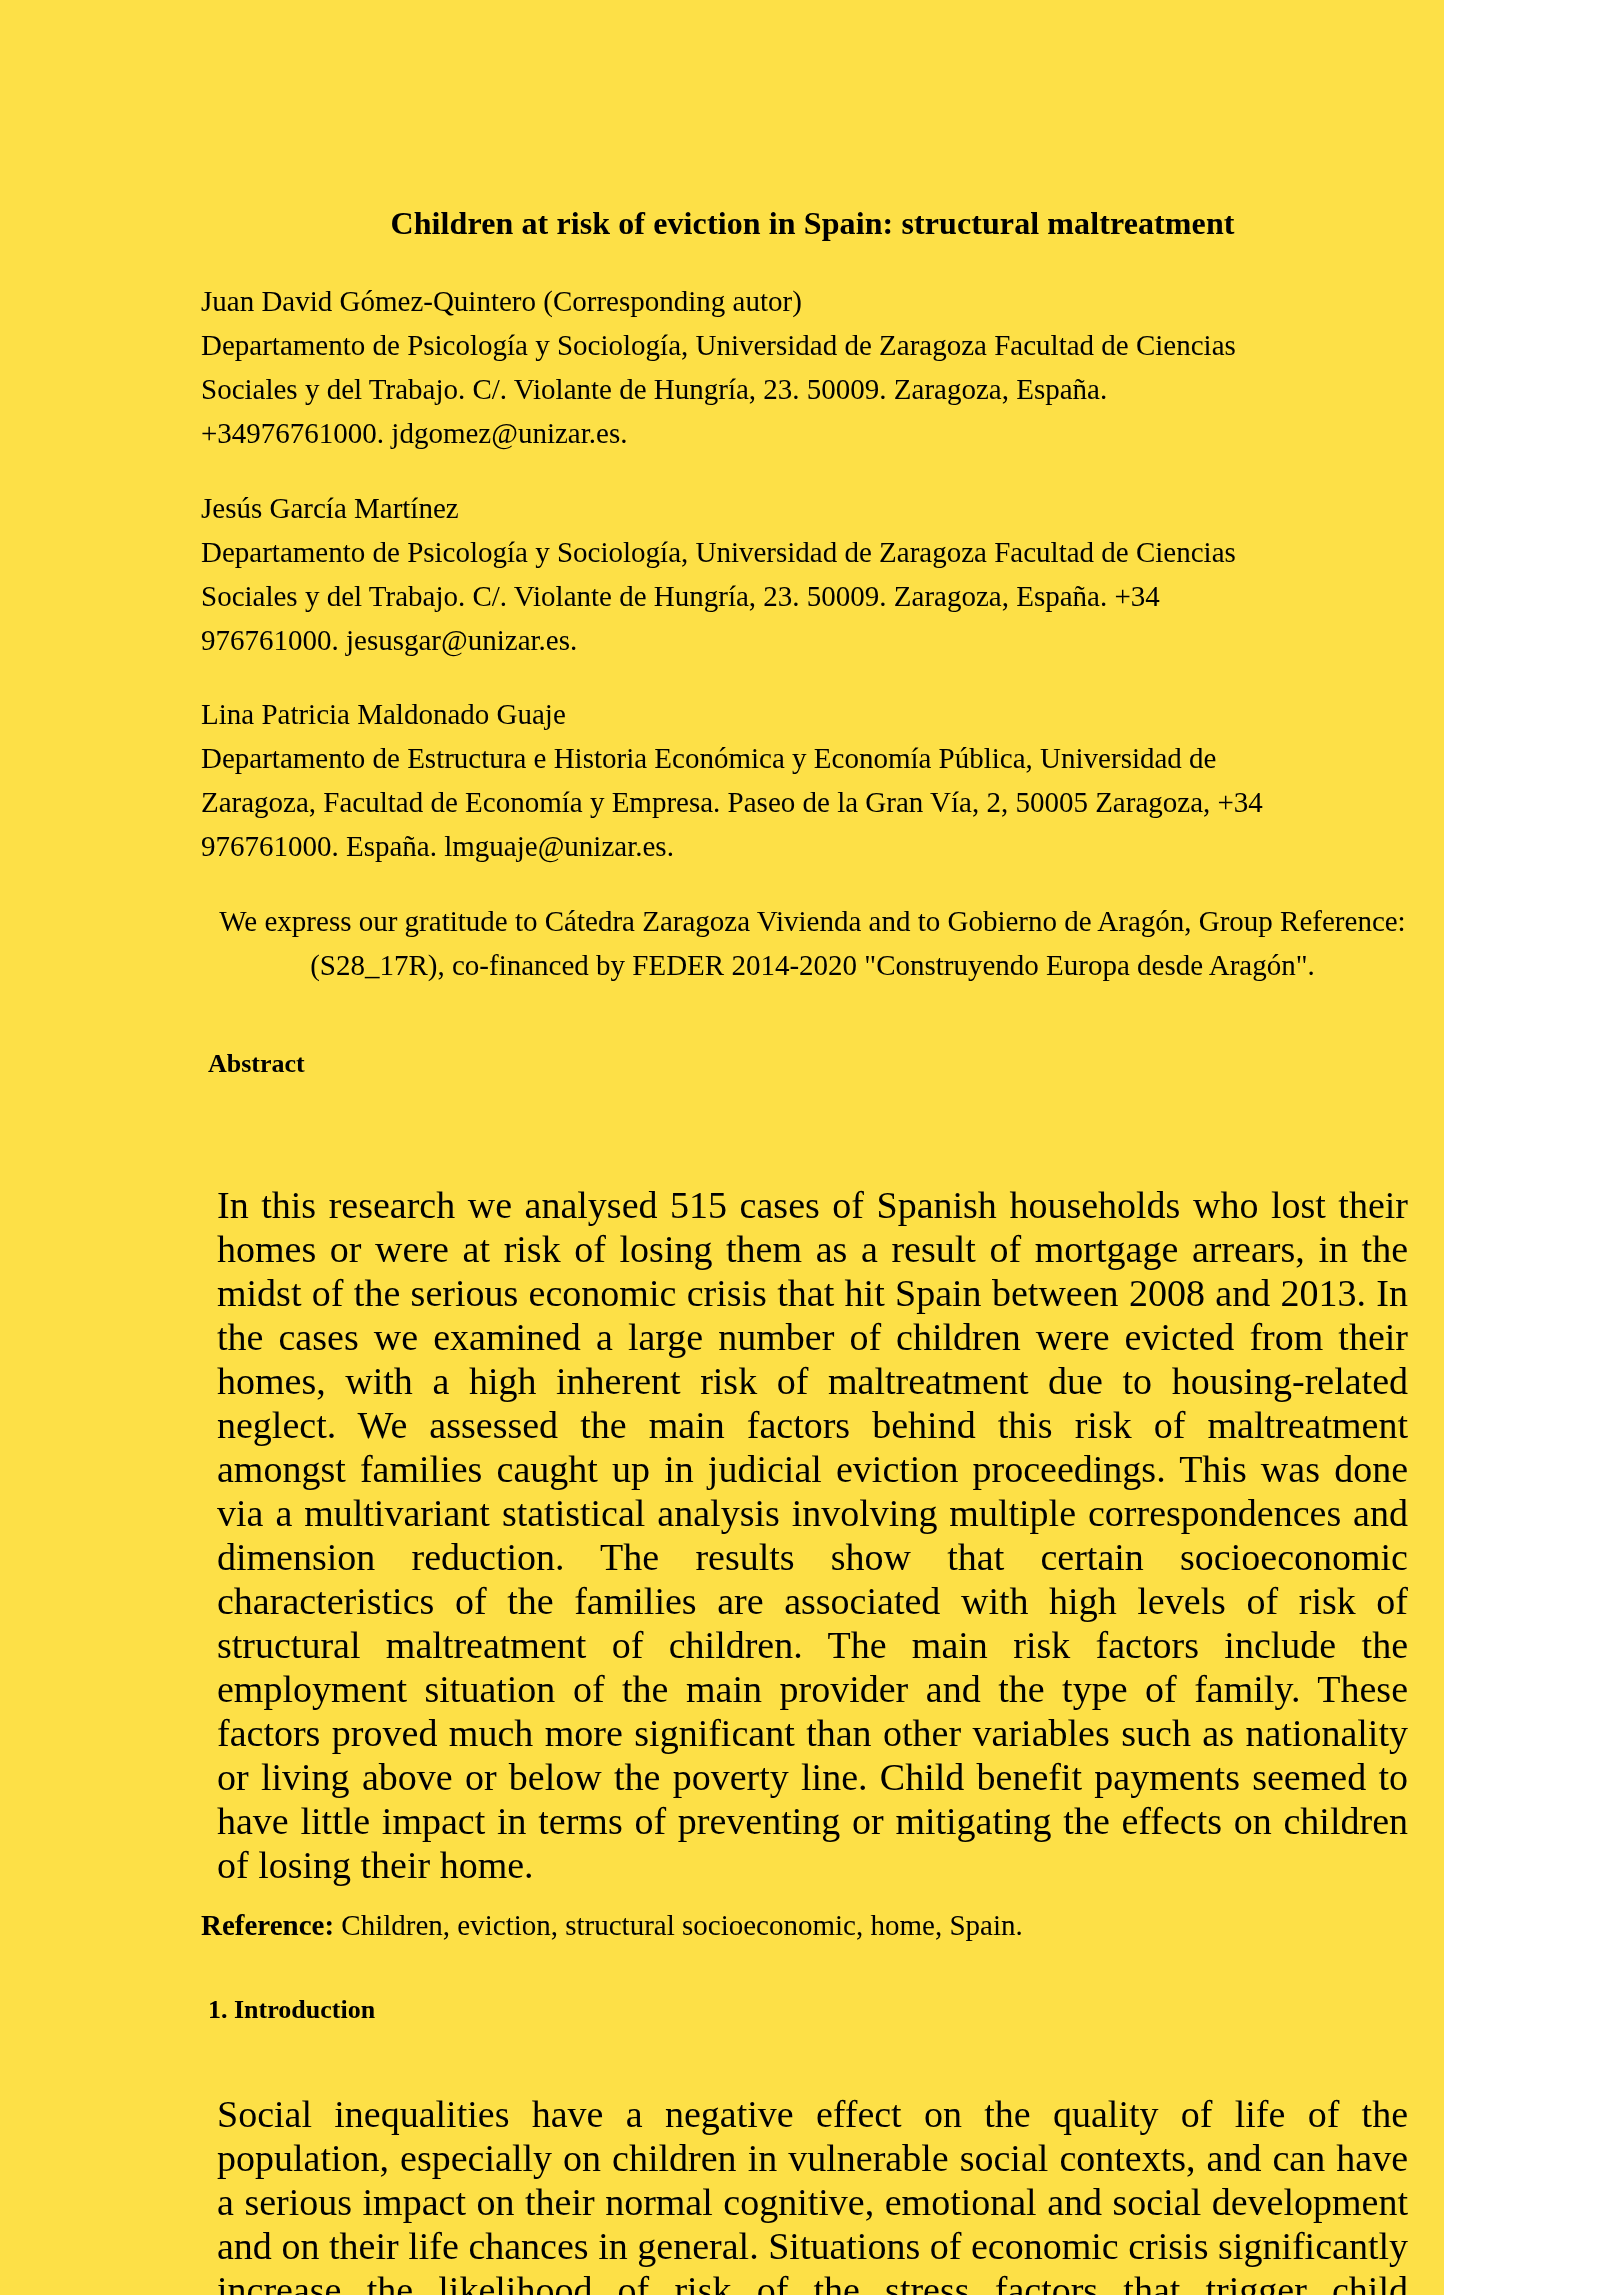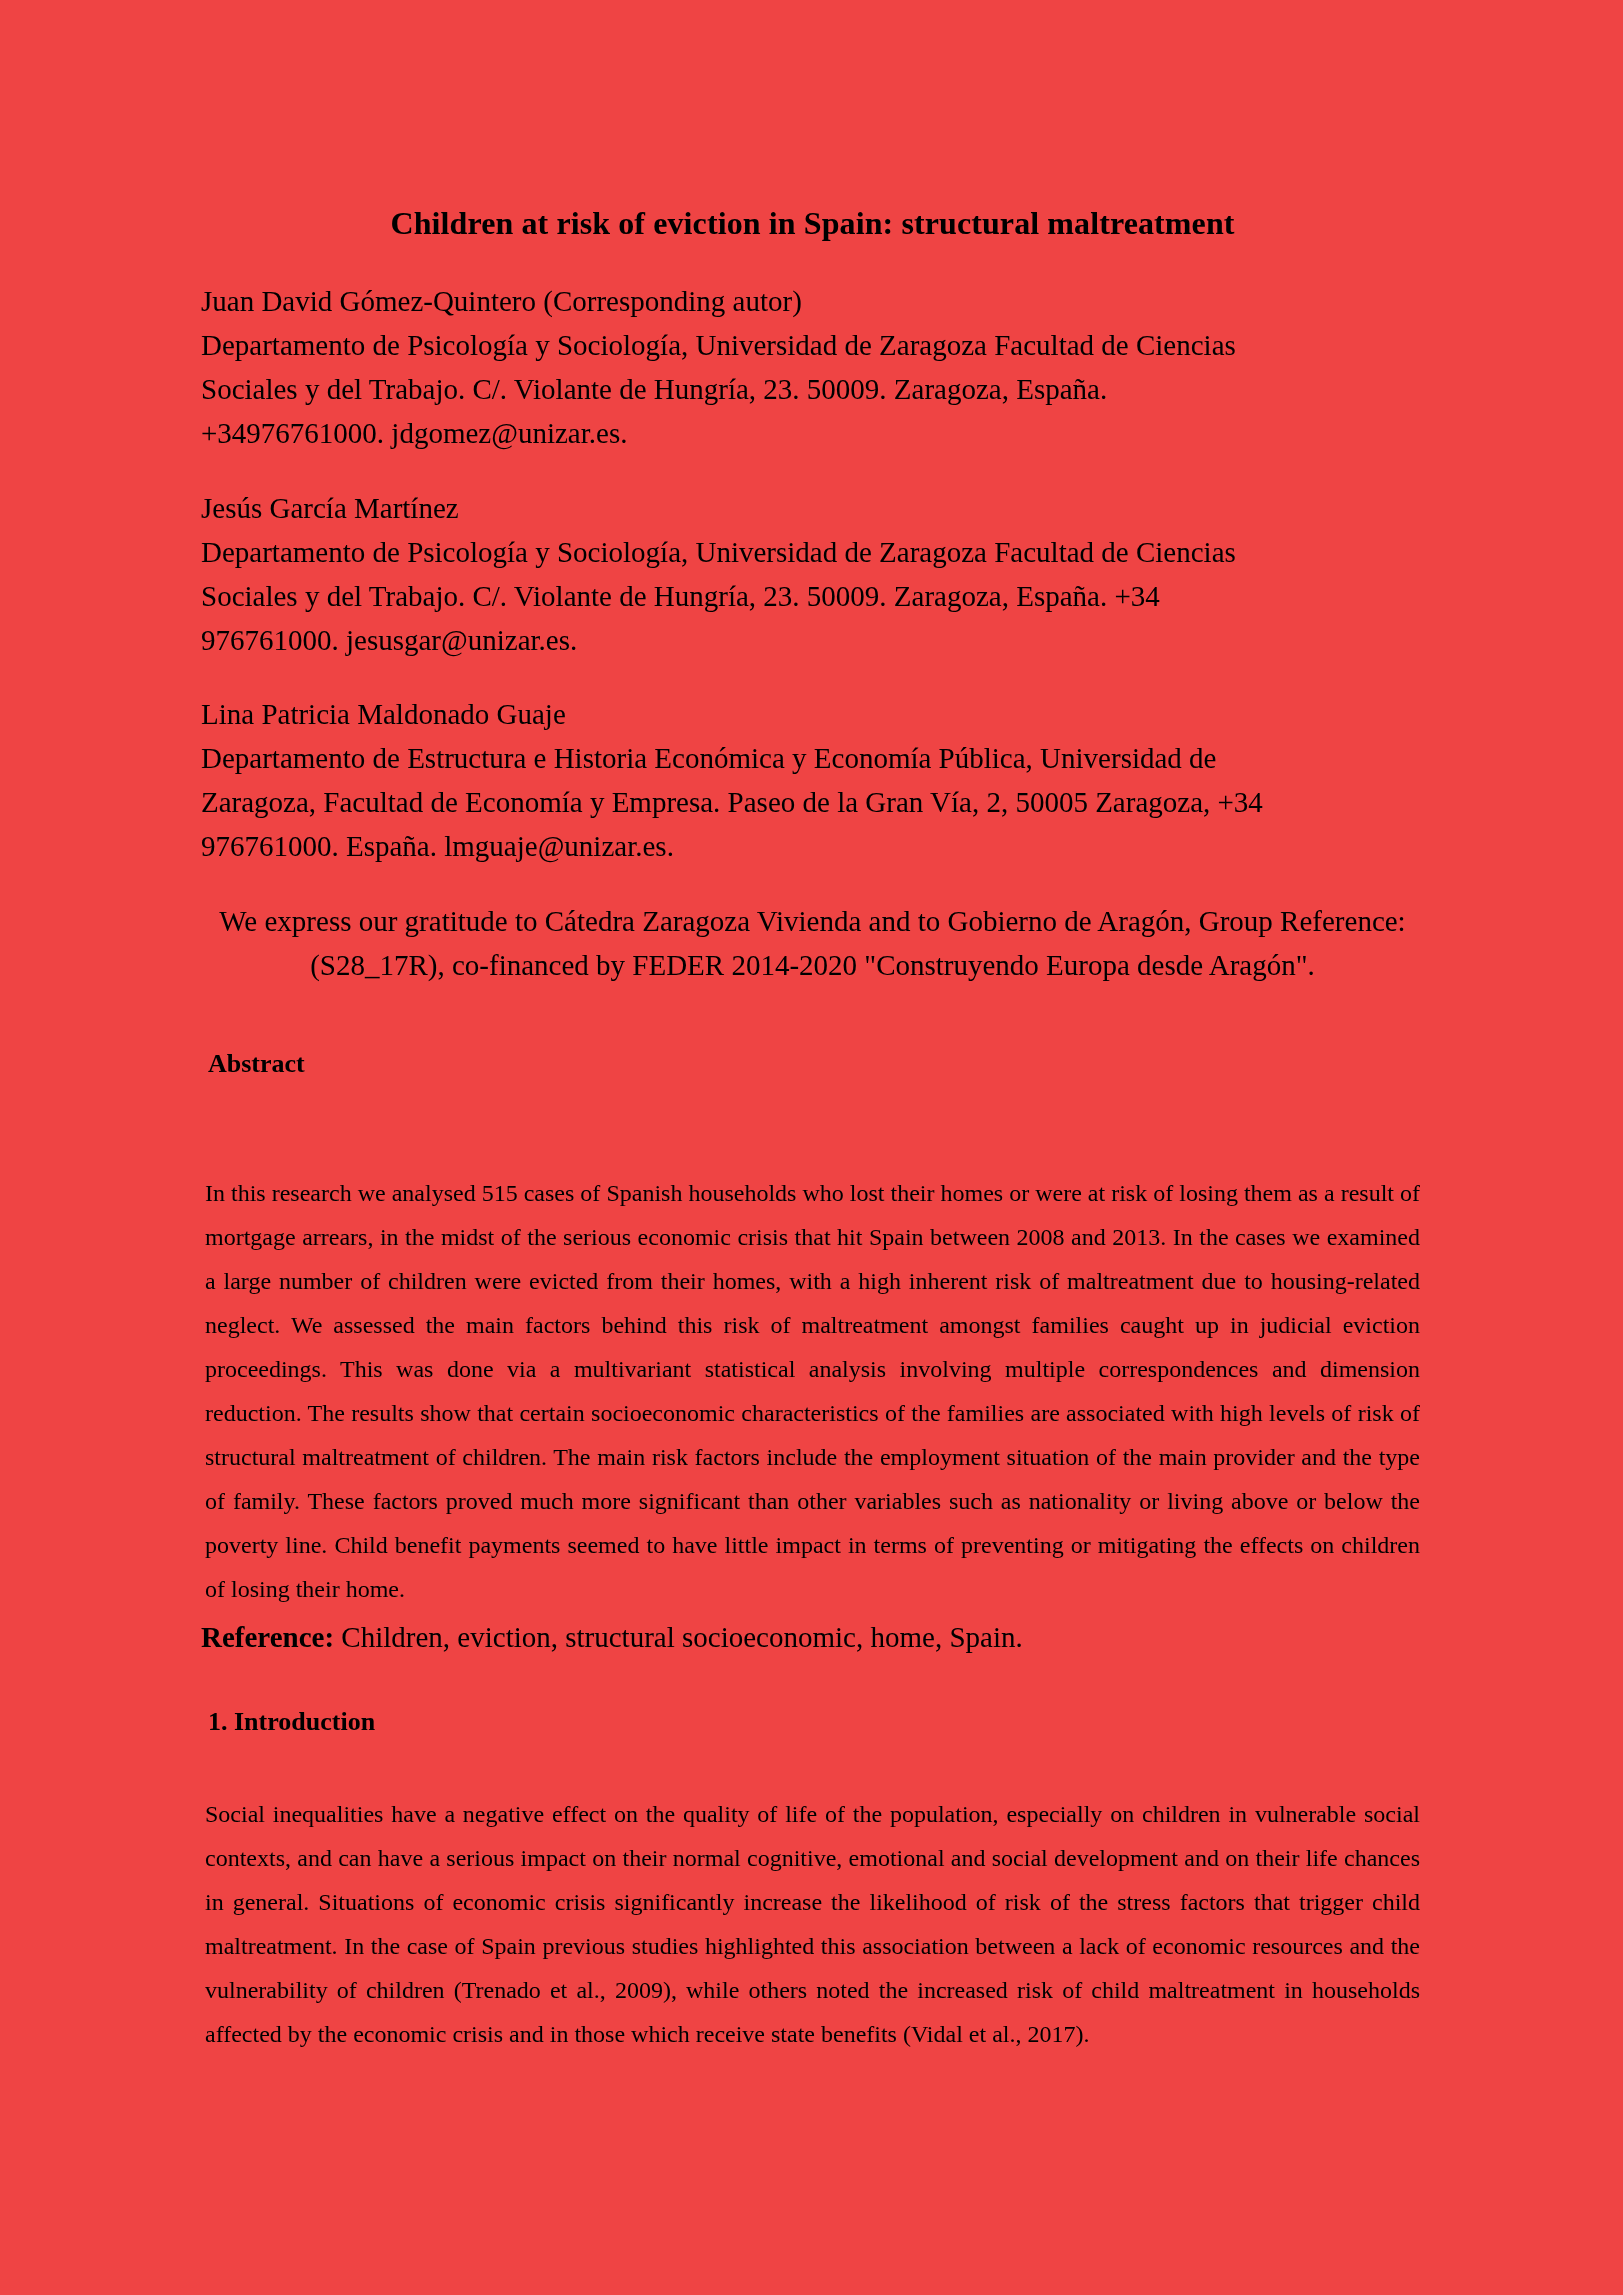--- a/index.html
+++ b/index.html
@@ -2,23 +2,23 @@
 <html style="font-size:10.5px"><head>
 <meta charset="utf-8">
 <style>
   html, body {
     margin: 0;
     padding: 0;
     background: #ffffff;
   }
   .page {
     position: relative;
-    width: 1623px;
+    width: 1444px;
     height: 2295px;
-    background: #ef4444;
+    background: #fde047;
     box-sizing: border-box;
     overflow: hidden;
     font-family: "Liberation Serif", "DejaVu Serif", serif;
     color: #000000;
   }
   .content {
     position: absolute;
     left: 201px;
     top: 0;
     width: 1223px;
@@ -62,25 +62,25 @@
     font-size: 26px;
     font-weight: bold;
     line-height: 42px;
     margin: 7px;
   }
   .gap-before-abstract-head { height: 49px; }
   .gap-after-abstract-head  { height: 75px; }
 
   
   .body-para {
-    font-size: 24px;
+    font-size: 38px;
     line-height: 44px;
     text-align: justify;
     text-justify: inter-word;
-    margin: 4px;
+    margin: 16px;
     hyphens: none;
   }
 
   .keywords {
     font-size: 29px;
     line-height: 44px;
     text-align: left;
     margin: 0;
   }
   .keywords b { font-weight: bold; }

